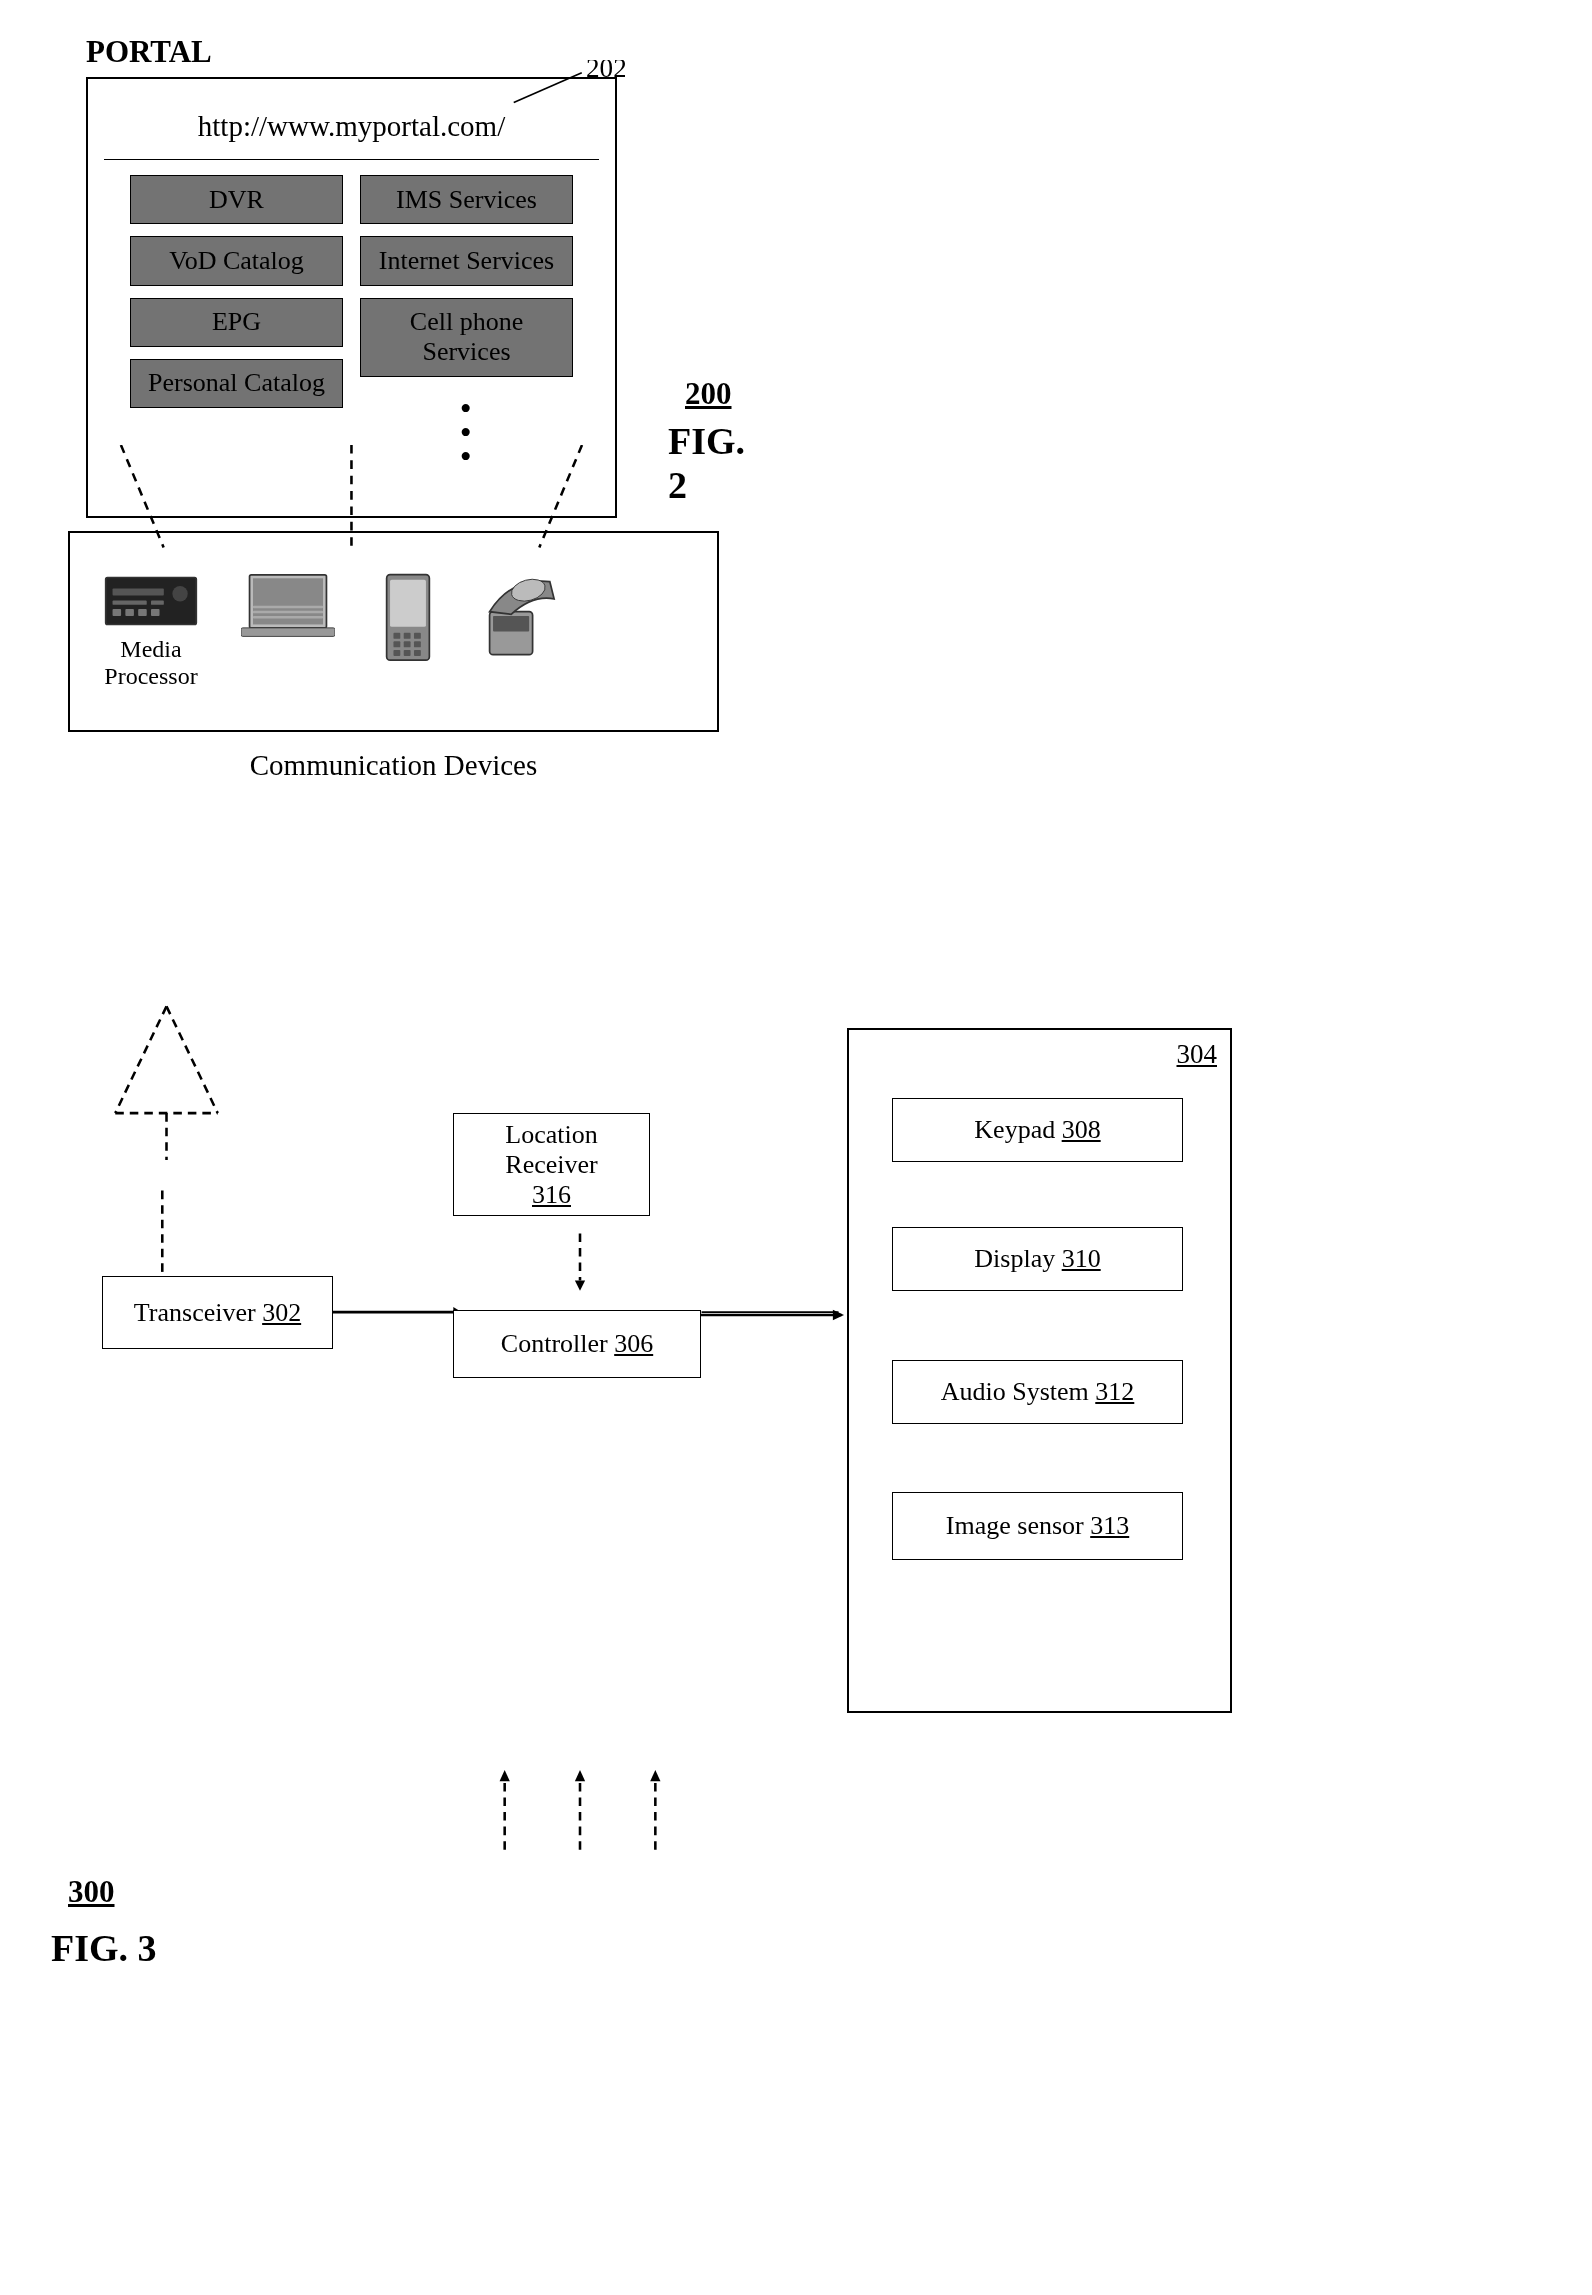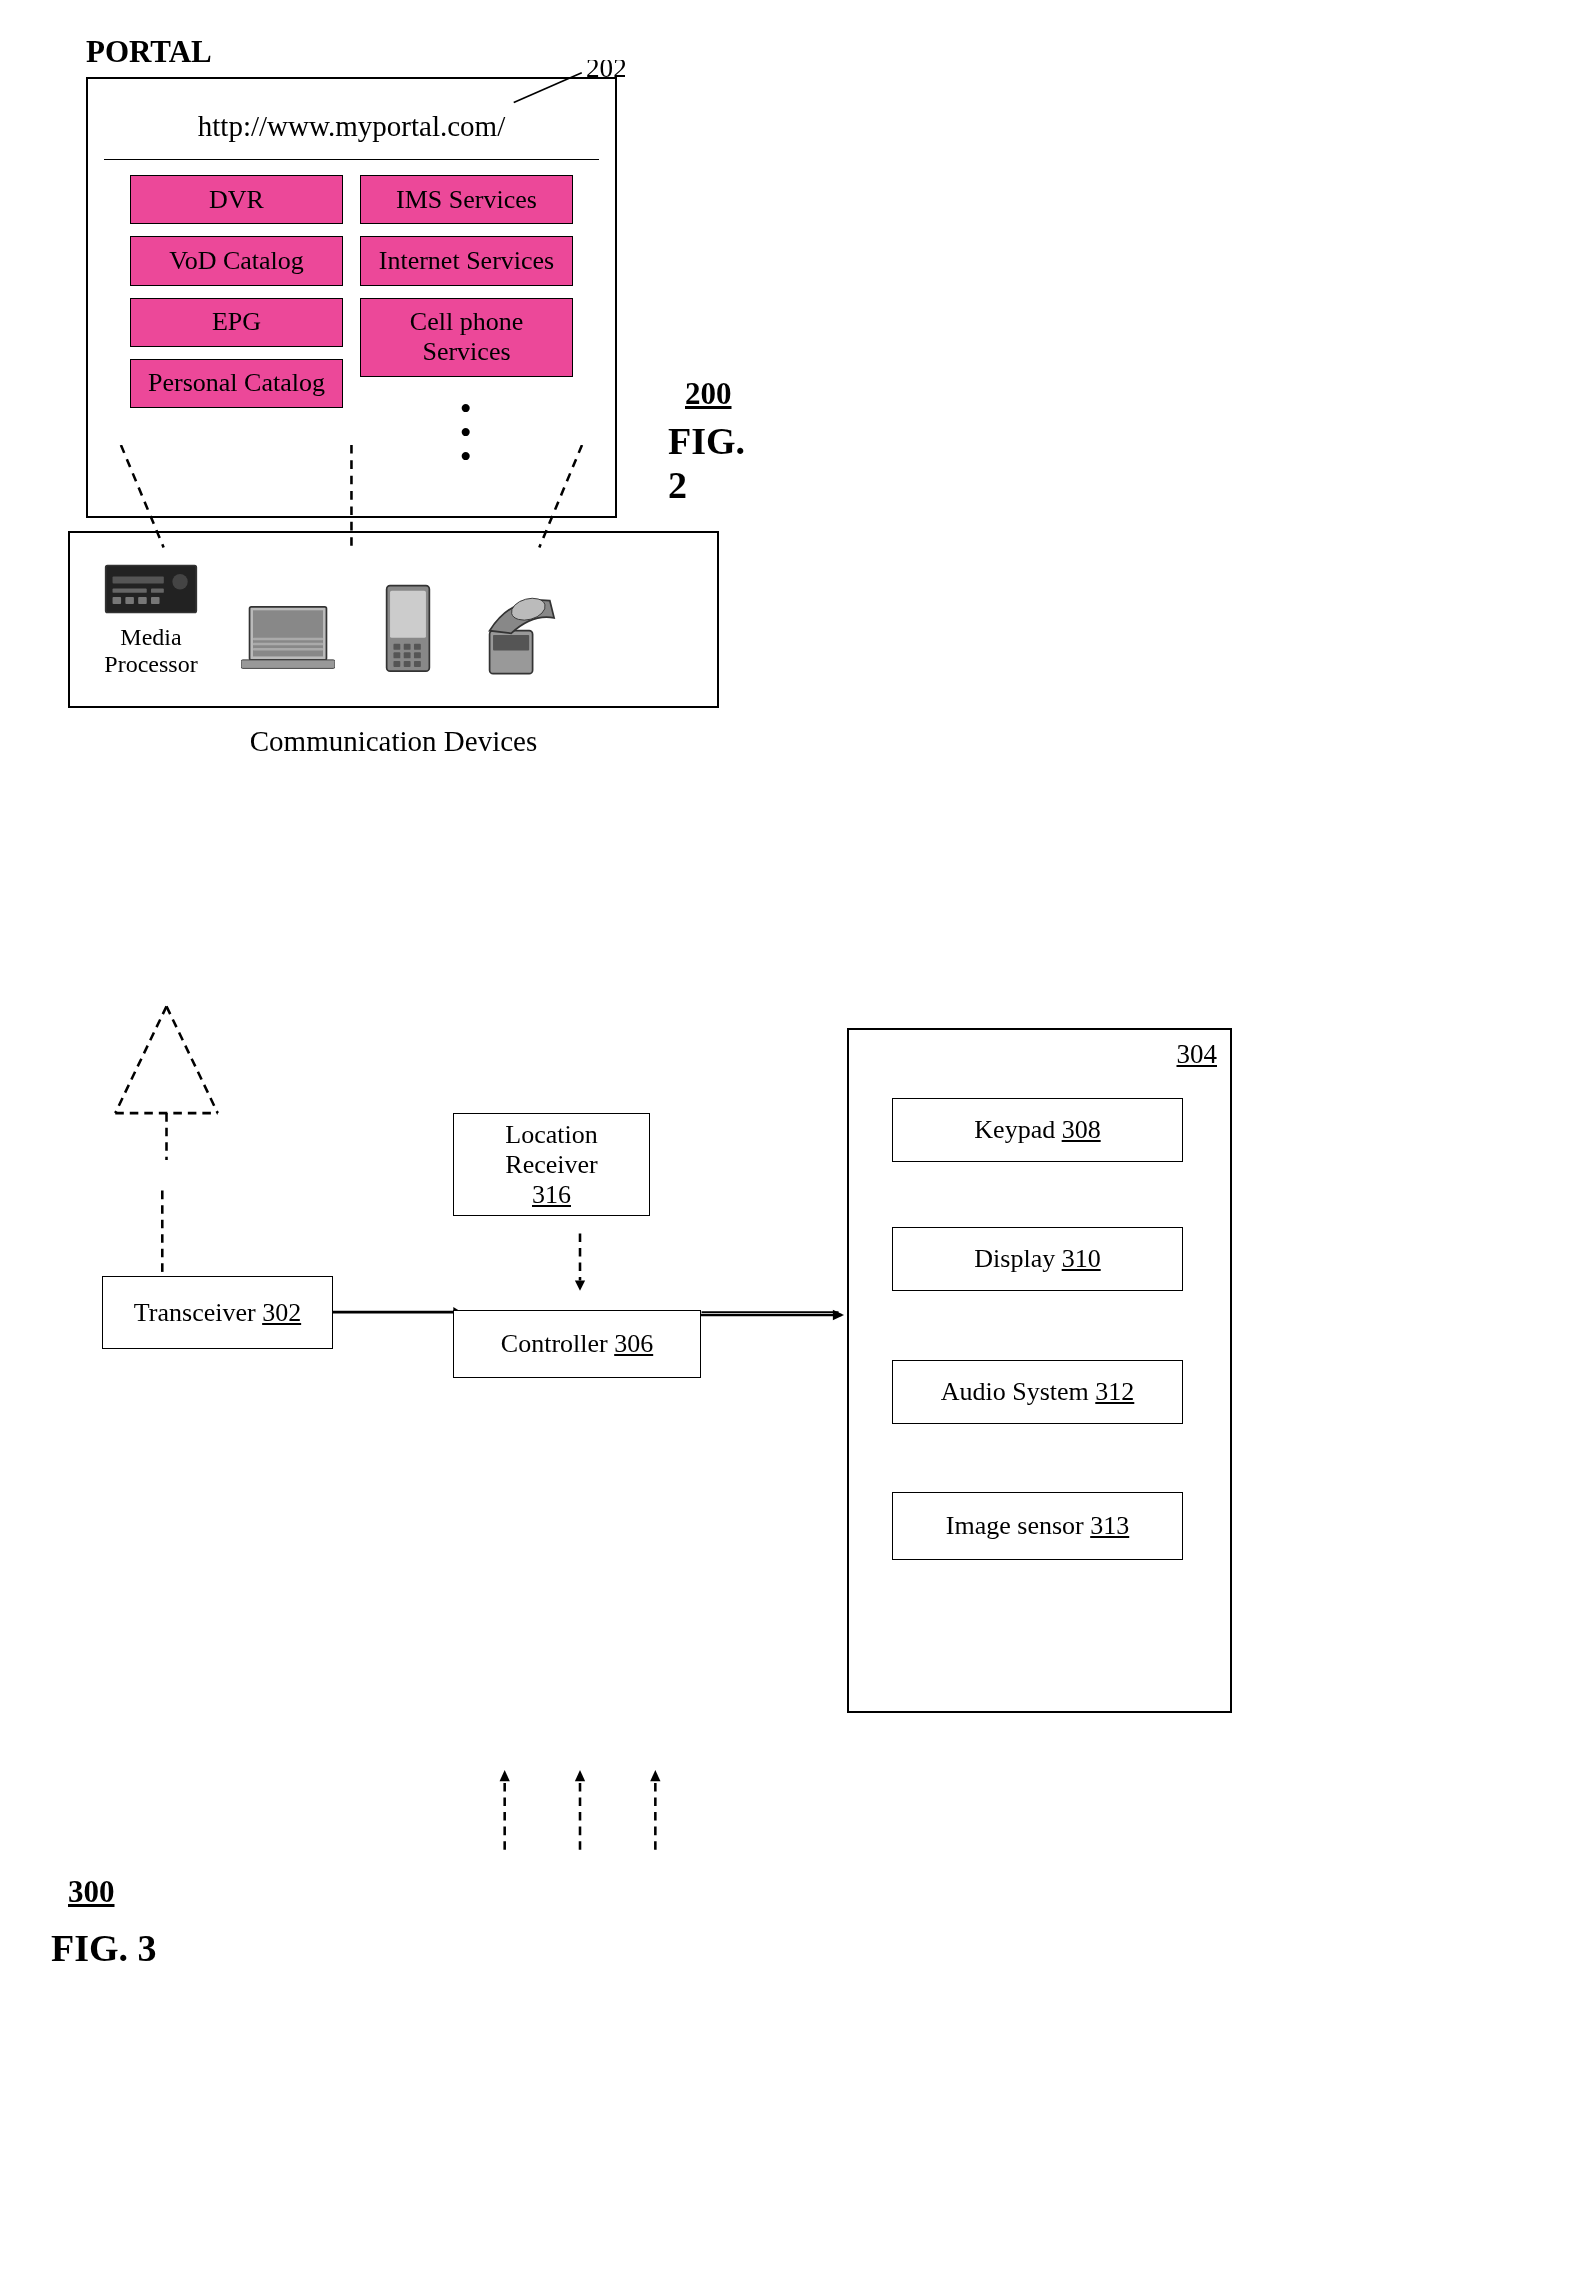--- a/index.html
+++ b/index.html
@@ -56,21 +56,21 @@
       flex-direction: column;
       gap: 12px;
       flex: 1;
     }
 
     .portal-item-box {
       border: 1.7px solid #000;
       padding: 8.6px 17px;
       font-size: 26px;
       text-align: center;
-      background: #ec4899;
+      background: #737373;
     }
 
     .portal-dots {
       font-size: 34px;
       text-align: center;
       padding: 8.6px 0 15.4px 0;
       letter-spacing: 1.7px;
       line-height: 0.7;
     }
 
@@ -96,24 +96,24 @@
     
     .comm-devices-section {
       position: absolute;
       top: 531px;
       left: 68px;
       width: 651px;
     }
 
     .comm-devices-box {
       border: 2.6px solid #000;
-      padding: 28px 34px;
+      padding: 40px 34px;
       display: flex;
       flex-direction: row;
-      align-items: flex-end;
+      align-items: flex-start;
       gap: 43px;
       width: 651px;
     }
 
     .device-item {
       display: flex;
       flex-direction: column;
       align-items: center;
       gap: 6.8px;
     }

